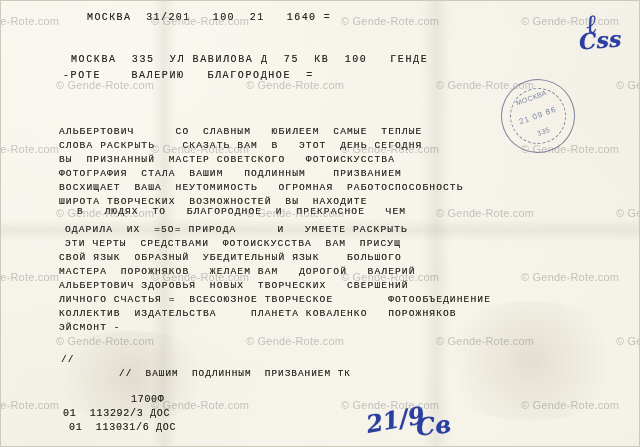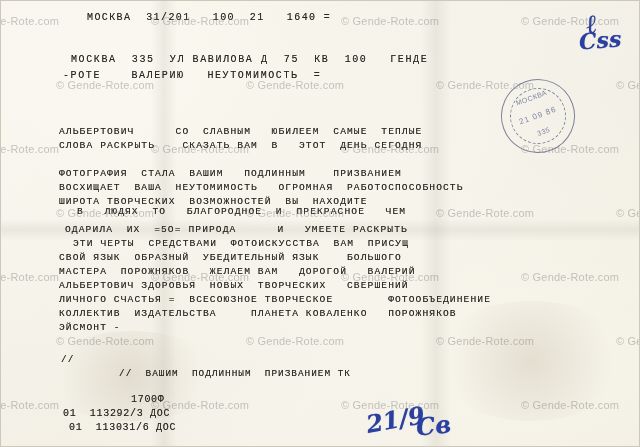--- a/index.html
+++ b/index.html
@@ -158,30 +158,31 @@
   <div class="crease v2"></div>
   <div class="crease h1"></div>
   <div class="smudge" style="left:40px;top:330px;width:180px;height:90px;"></div>
   <div class="smudge" style="left:430px;top:300px;width:200px;height:120px;"></div>
 
   <div class="typed">
 
     <div class="line hdr" style="left:86px; top:10px;">МОСКВА  31/201   100  21   1640 =</div>
 
     <div class="line addr" style="left:70px; top:52px;">МОСКВА  335  УЛ ВАВИЛОВА Д  75  КВ  100   ГЕНДЕ</div>
-    <div class="line addr" style="left:62px; top:68px;">-РОТЕ    ВАЛЕРИЮ   НЕУТОМИМОСТЬ  =</div>
+    <div class="line addr" style="left:62px; top:68px;">-РОТЕ    ВАЛЕРИЮ   БЛАГОРОДНОЕ  =</div>
 
     <div class="line body-line" style="left:58px; top:124px;">АЛЬБЕРТОВИЧ      СО  СЛАВНЫМ   ЮБИЛЕЕМ  САМЫЕ  ТЕПЛЫЕ</div>
     <div class="line body-line" style="left:58px; top:138px;">СЛОВА РАСКРЫТЬ    СКАЗАТЬ ВАМ  В   ЭТОТ  ДЕНЬ СЕГОДНЯ</div>
+    <div class="line body-line" style="left:58px; top:152px;">ВЫ  ПРИЗНАННЫЙ  МАСТЕР СОВЕТСКОГО   ФОТОИСКУССТВА</div>
     <div class="line body-line" style="left:58px; top:166px;">ФОТОГРАФИЯ  СТАЛА  ВАШИМ   ПОДЛИННЫМ    ПРИЗВАНИЕМ</div>
     <div class="line body-line" style="left:58px; top:180px;">ВОСХИЩАЕТ  ВАША  НЕУТОМИМОСТЬ   ОГРОМНАЯ  РАБОТОСПОСОБНОСТЬ</div>
     <div class="line body-line" style="left:58px; top:194px;">ШИРОТА ТВОРЧЕСКИХ  ВОЗМОЖНОСТЕЙ  ВЫ  НАХОДИТЕ</div>
     <div class="line body-line" style="left:58px; top:204px;margin-left:18px;">В   ЛЮДЯХ  ТО   БЛАГОРОДНОЕ  И  ПРЕКРАСНОЕ   ЧЕМ</div>
     <div class="line body-line" style="left:64px; top:222px;">ОДАРИЛА  ИХ  =5О= ПРИРОДА      И   УМЕЕТЕ РАСКРЫТЬ</div>
-    <div class="line body-line" style="left:72px; top:236px;">ЭТИ ЧЕРТЫ  СРЕДСТВАМИ  ФОТОИСКУССТВА  ВАМ  ПРИСУЩ</div>
+    <div class="line body-line" style="left:64px; top:236px;">ЭТИ ЧЕРТЫ  СРЕДСТВАМИ  ФОТОИСКУССТВА  ВАМ  ПРИСУЩ</div>
     <div class="line body-line" style="left:58px; top:250px;">СВОЙ ЯЗЫК  ОБРАЗНЫЙ  УБЕДИТЕЛЬНЫЙ ЯЗЫК    БОЛЬШОГО</div>
     <div class="line body-line" style="left:58px; top:264px;">МАСТЕРА  ПОРОЖНЯКОВ   ЖЕЛАЕМ ВАМ   ДОРОГОЙ   ВАЛЕРИЙ</div>
     <div class="line body-line" style="left:58px; top:278px;">АЛЬБЕРТОВИЧ ЗДОРОВЬЯ  НОВЫХ  ТВОРЧЕСКИХ   СВЕРШЕНИЙ</div>
     <div class="line body-line" style="left:58px; top:292px;">ЛИЧНОГО СЧАСТЬЯ =  ВСЕСОЮЗНОЕ ТВОРЧЕСКОЕ        ФОТООБЪЕДИНЕНИЕ</div>
     <div class="line body-line" style="left:58px; top:306px;">КОЛЛЕКТИВ  ИЗДАТЕЛЬСТВА     ПЛАНЕТА КОВАЛЕНКО   ПОРОЖНЯКОВ</div>
     <div class="line body-line" style="left:58px; top:320px;">ЭЙСМОНТ -</div>
 
     <div class="line foot-line" style="left:60px; top:352px;">//</div>
     <div class="line foot-line" style="left:118px; top:366px;">//  ВАШИМ  ПОДЛИННЫМ  ПРИЗВАНИЕМ ТК</div>
 

